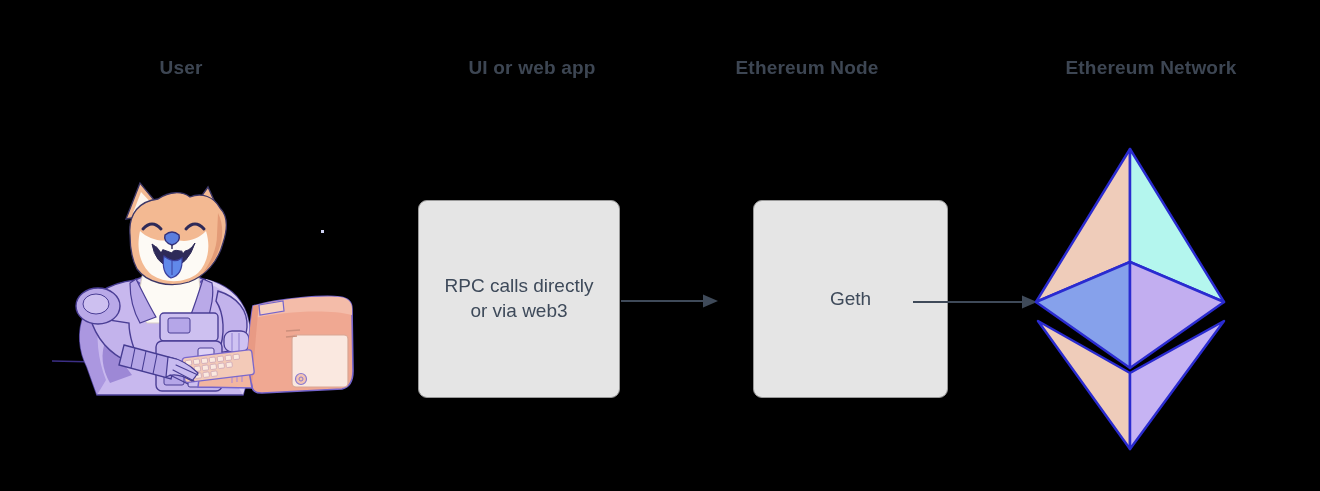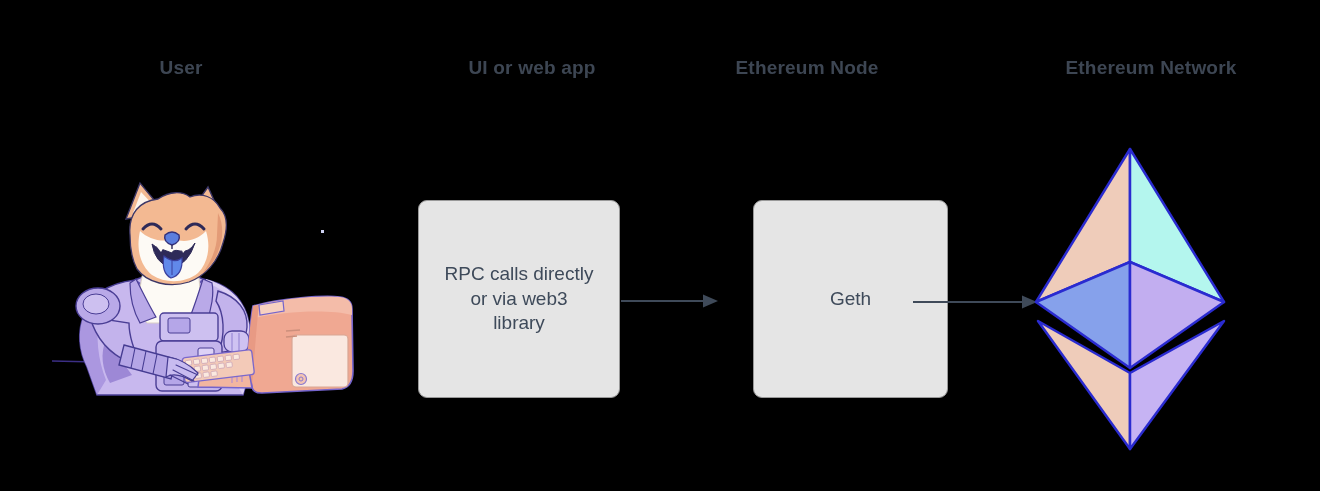--- a/index.html
+++ b/index.html
@@ -152,21 +152,20 @@
       <path d="M132,80 L132,84" stroke="#2e2a58" stroke-width="1.4"></path>
     </g>
 
     <rect x="281" y="65" width="3" height="3" fill="#cfd2f2"></rect>
   </svg>
 
   <div class="node-box" id="box-ui">
     <div class="lines">
         <div>RPC calls directly</div>
         <div>or via web3</div>
-        <div>library</div>
       </div>
   </div>
 
   <svg class="abs" style="left:620px;top:291px;" width="100" height="20" viewBox="0 0 100 20">
     <line x1="1" y1="10" x2="84" y2="10" stroke="#3f4a59" stroke-width="2"></line>
     <polygon points="83,3.5 98,10 83,16.5" fill="#3f4a59"></polygon>
   </svg>
 
   <div class="node-box" id="box-node">
     <div>Geth</div>

